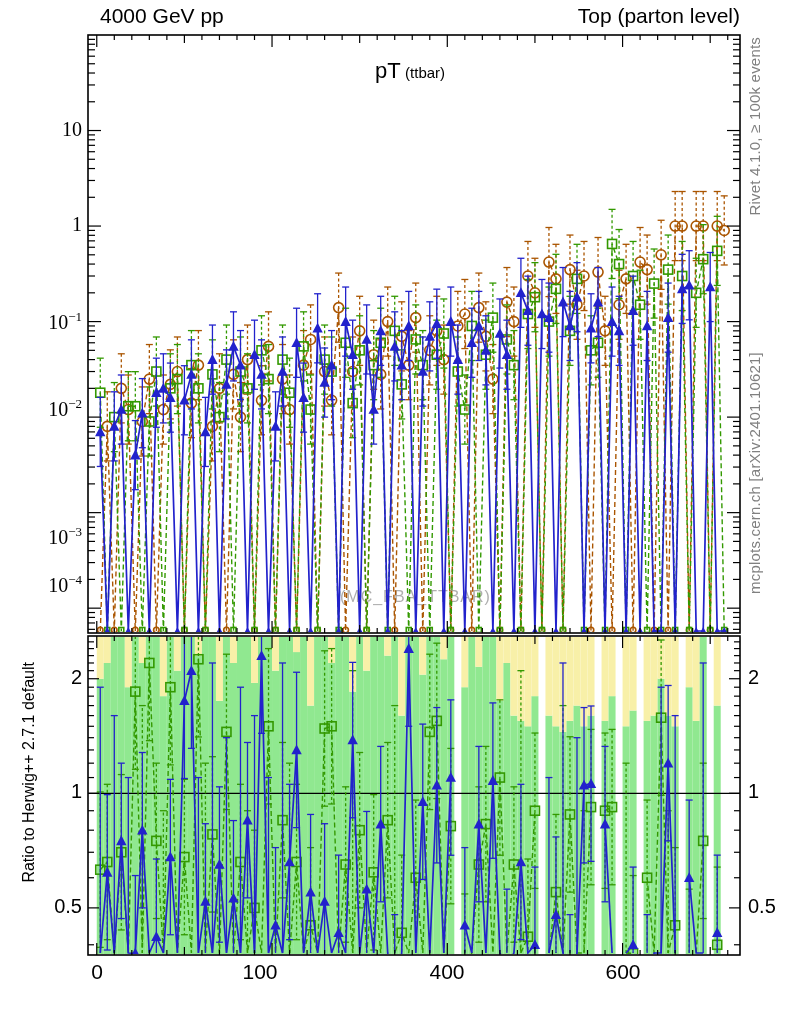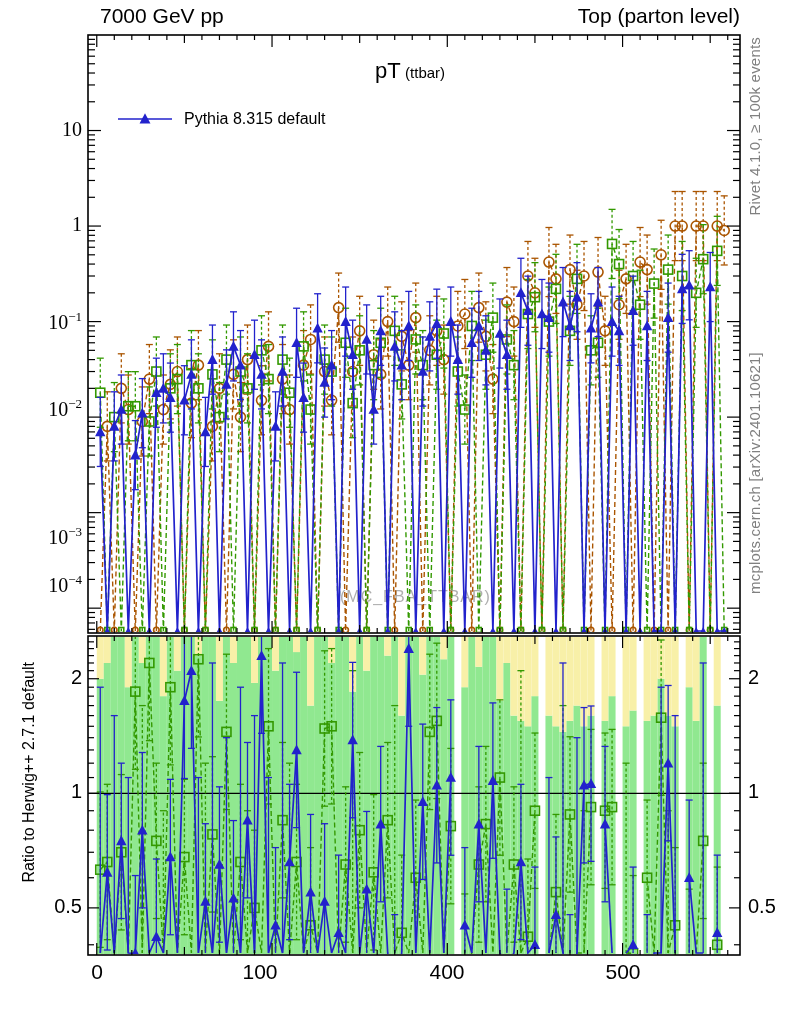--- a/index.html
+++ b/index.html
@@ -1708,36 +1708,29 @@
         <line x1="740" y1="662.9770528767436" x2="734" y2="662.9770528767436" stroke="#000" stroke-width="1.2"></line>
         <line x1="88" y1="655.6291744292594" x2="94" y2="655.6291744292594" stroke="#000" stroke-width="1.2"></line>
         <line x1="740" y1="655.6291744292594" x2="734" y2="655.6291744292594" stroke="#000" stroke-width="1.2"></line>
         <line x1="88" y1="648.5940681604633" x2="94" y2="648.5940681604633" stroke="#000" stroke-width="1.2"></line>
         <line x1="740" y1="648.5940681604633" x2="734" y2="648.5940681604633" stroke="#000" stroke-width="1.2"></line>
         <line x1="88" y1="641.846190542771" x2="94" y2="641.846190542771" stroke="#000" stroke-width="1.2"></line>
         <line x1="740" y1="641.846190542771" x2="734" y2="641.846190542771" stroke="#000" stroke-width="1.2"></line>
       </g>
     </svg>
 
-  <div class="abs hdr" style="left:100px;top:4px;">7000 GeV pp</div>
+  <div class="abs hdr" style="left:100px;top:4px;">4000 GeV pp</div>
   <div class="abs" style="left:290px;top:58px;width:240px;text-align:center;">
     <span class="title-main">pT</span>
     <span class="title-sub">(ttbar)</span>
   </div>
 
   <div class="abs hdr" style="left:400px;top:4px;width:340px;text-align:right;">Top (parton level)</div>
 
   <div class="abs legend" style="left:116px;top:110px;">
-    <div class="legend-item">
-      <svg width="58" height="16" class="legend-sample" style="position:static;">
-          <line x1="2" y1="8" x2="56" y2="8" stroke="#2222cc" stroke-width="1.6"></line>
-          <path d="M 29 2.2249999999999996 L 34.46 12.515 L 23.54 12.515 Z" fill="#2222cc"></path>
-        </svg>
-      <span>Pythia 8.315 default</span>
-    </div>
   </div>
 
   <div class="abs vtext" style="left:746px;top:37px;">Rivet 4.1.0, ≥ 100k events</div>
   <div class="abs vtext" style="left:746px;top:352px;">mcplots.cern.ch [arXiv:2401.10621]</div>
 
   <div class="abs vtext-black" style="left:20px;top:662px;">Ratio to Herwig++ 2.7.1 default</div>
 
   <div id="y-labels">
       <div class="abs ytick" style="left:26px;top:118px;width:56px;">10</div>
       <div class="abs ytick" style="left:26px;top:213px;width:56px;">1</div>
@@ -1753,16 +1746,16 @@
     </div>
   <div id="ratio-labels-right">
       <div class="abs rtick" style="left:748px;top:666px;">2</div>
       <div class="abs rtick" style="left:748px;top:780px;">1</div>
       <div class="abs rtick" style="left:748px;top:895px;">0.5</div>
     </div>
   <div id="x-labels">
       <div class="abs xtick" style="left:67px;top:960px;width:60px;">0</div>
       <div class="abs xtick" style="left:230px;top:960px;width:60px;">100</div>
       <div class="abs xtick" style="left:417px;top:960px;width:60px;">400</div>
-      <div class="abs xtick" style="left:593px;top:960px;width:60px;">500</div>
+      <div class="abs xtick" style="left:593px;top:960px;width:60px;">600</div>
     </div>
 
 </div>
 
 </body></html>

